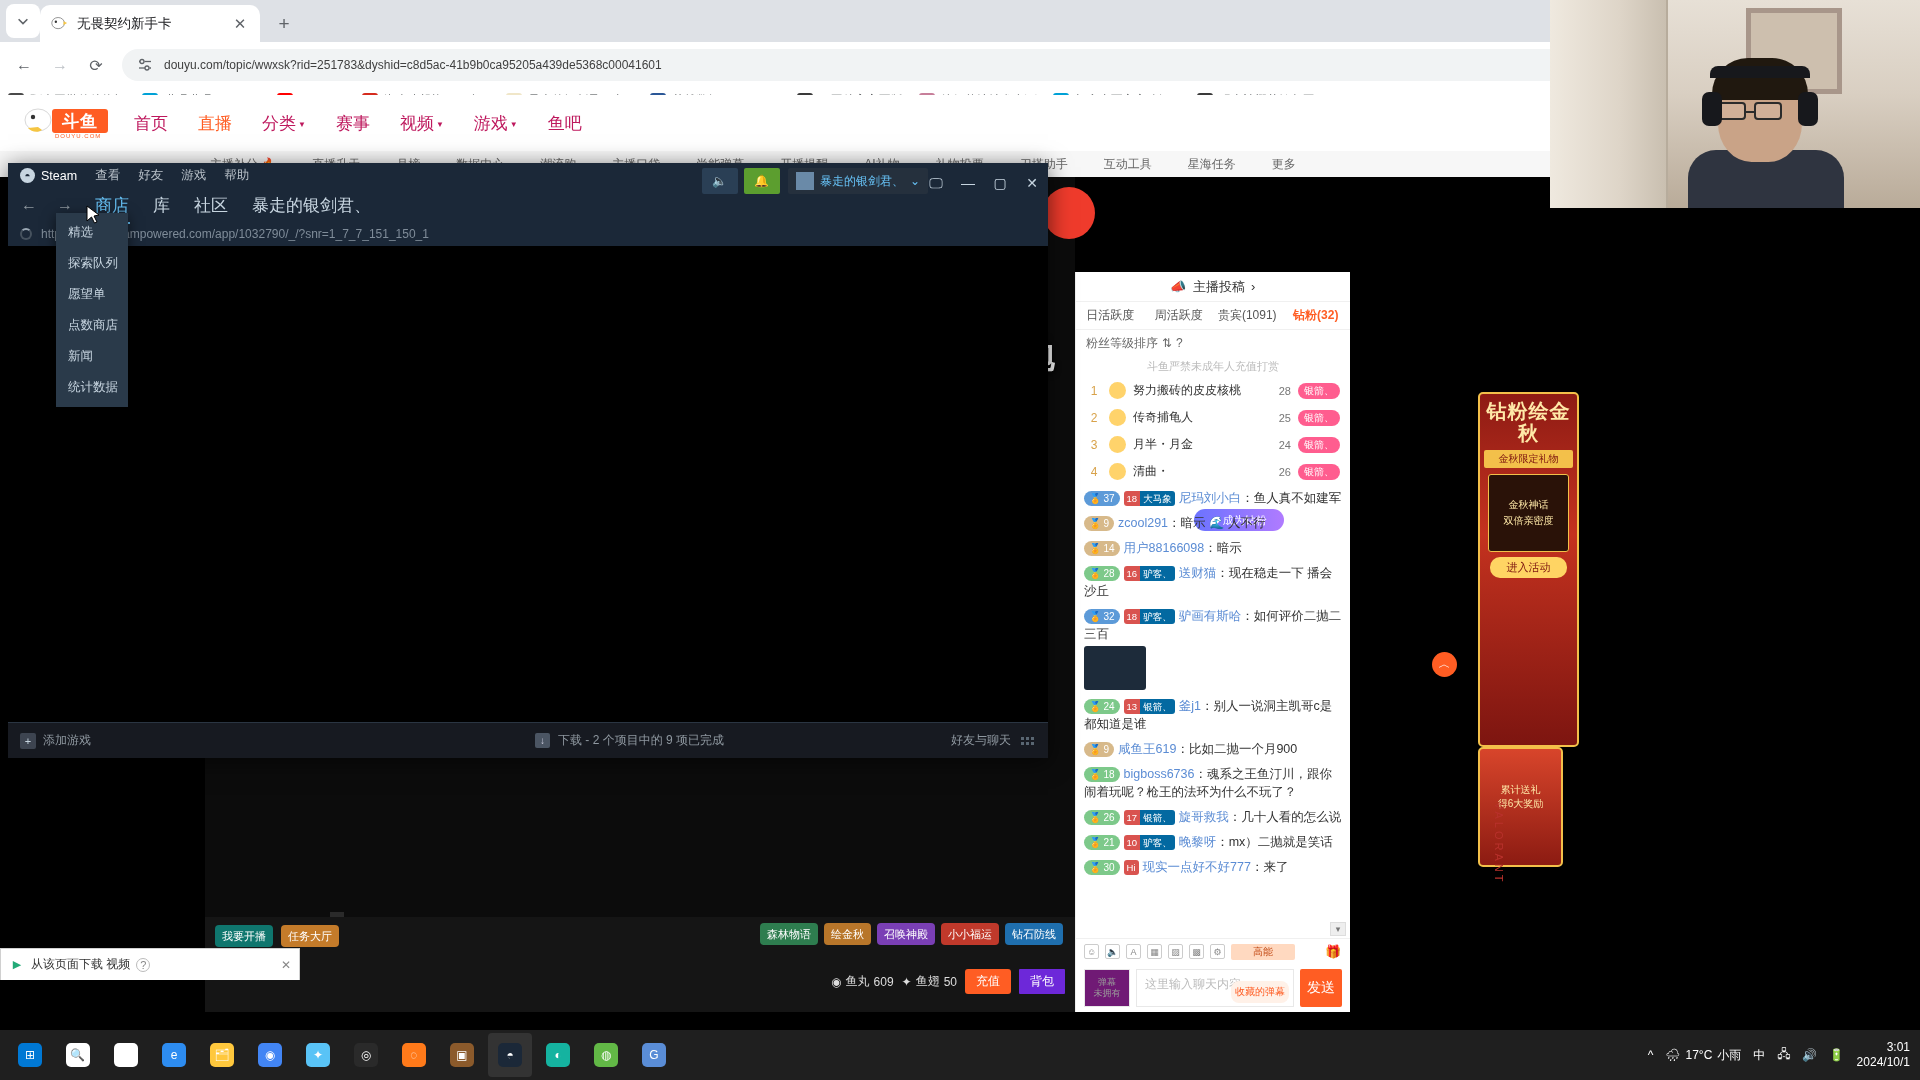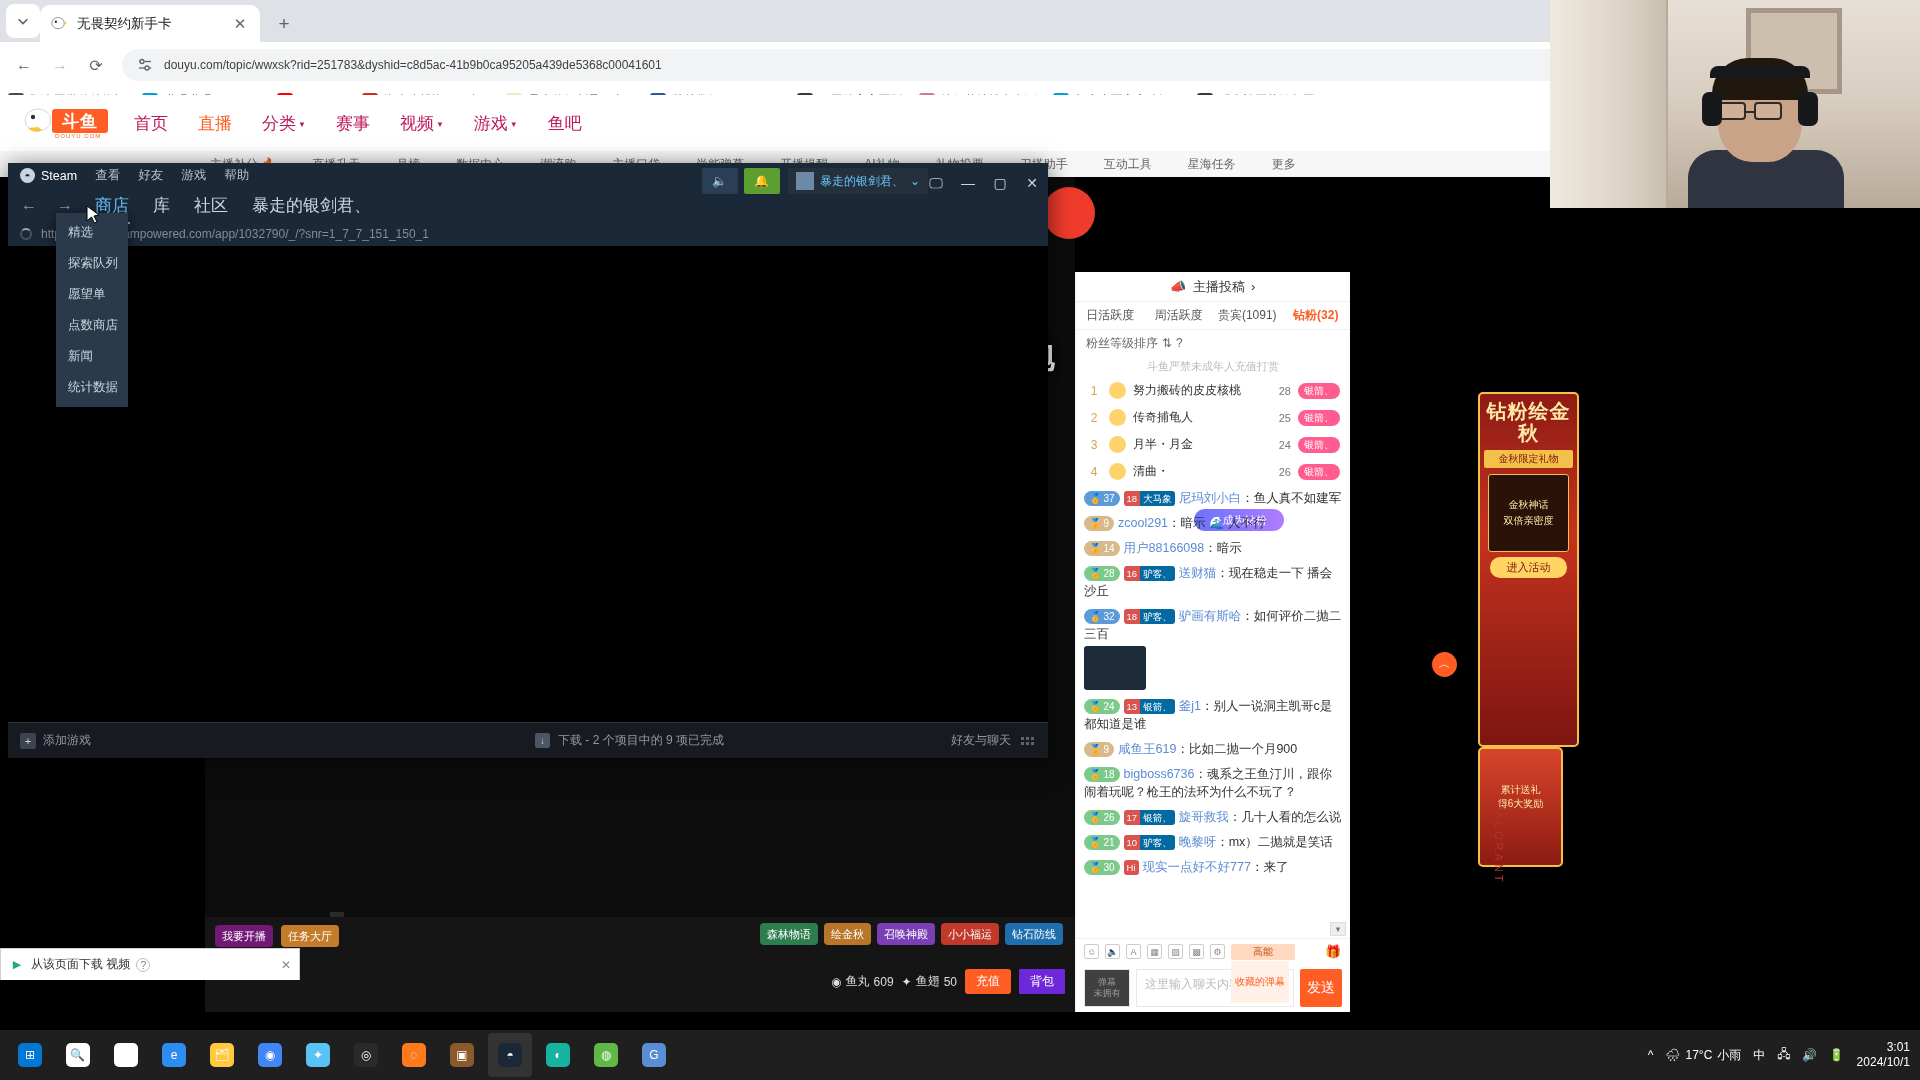--- a/index.html
+++ b/index.html
@@ -123,26 +123,26 @@
   .mtext { color:#333; }
   .mimg { width:62px; height:44px; background:#1d2b3a; border-radius:3px; display:block; margin:3px 0; }
   .scroll-dn { position:absolute; right:4px; bottom:2px; width:16px; height:14px; background:#eee;
       border:1px solid #ddd; font-size:9px; color:#777; display:flex; align-items:center; justify-content:center; }
 
   .chat-tools { height:26px; display:flex; align-items:center; gap:6px; padding:0 8px;
       border-top:1px solid #f0f0f0; font-size:11px; color:#888; }
   .ct-ic { width:15px; height:15px; border:1px solid #ccc; border-radius:2px;
       display:flex; align-items:center; justify-content:center; font-size:9px; color:#888; }
   .chat-input { height:48px; display:flex; align-items:stretch; padding:5px 8px; gap:6px; }
-  .ci-left { width:46px; background:#404040; border:1px solid #e8e8e8; font-size:9px; color:#999;
+  .ci-left { width:46px; background:#701a75; border:1px solid #e8e8e8; font-size:9px; color:#999;
       display:flex; flex-direction:column; align-items:center; justify-content:center; line-height:11px; }
   .ci-box { flex:1; border:1px solid #e8e8e8; position:relative; }
   .ci-ph { position:absolute; left:8px; top:6px; font-size:12px; color:#bbb; }
   .ci-gift { position:absolute; right:4px; bottom:3px; font-size:10px; color:#ff5d23;
-      background:#fff1e8; padding:14px 4px; border-radius:0; }
+      background:#fff1e8; padding:4px 4px; border-radius:8px; }
   .send { width:42px; background:#ff5d23; color:#fff; font-size:14px;
       display:flex; align-items:center; justify-content:center; border-radius:2px; }
 
   
   .rail { position:absolute; left:1350px; top:95px; width:570px; height:935px; background:#000; }
   .ad-card { position:absolute; left:128px; top:120px; width:101px; height:355px;
       background:linear-gradient(180deg,#8e1b14,#c4321f 40%,#7d1510); border:2px solid #f3c04a;
       border-radius:5px; color:#ffdf8a; text-align:center; padding-top:6px; }
   .ad-card .t1 { font-size:20px; font-weight:bold; color:#ffe9a8; line-height:22px; letter-spacing:1px; }
   .ad-card .t2 { font-size:10px; background:#f3c04a; color:#7d1510; margin:6px 4px; padding:2px 0; border-radius:2px; }
@@ -407,21 +407,21 @@
       <div class="dy-body">
 
         <div class="player">
           <div class="redball"></div>
           <div class="hero-txt">抛</div>
         </div>
         <div class="arrowbar">‹</div>
 
         <div class="ptools">
           <div class="row1" id="pt-left">
-              <div class="chip" style="background: #701a75;">我要开播</div>
+              <div class="chip" style="background: #0f766e;">我要开播</div>
               <div class="chip" style="background: rgb(196, 123, 42);">任务大厅</div>
             </div>
           <div class="pt-right">
             <div class="coin">
               <span>◉</span>
               <span>鱼丸</span>
               <span>609</span>
             </div>
             <div class="coin">
               <span>✦</span>

